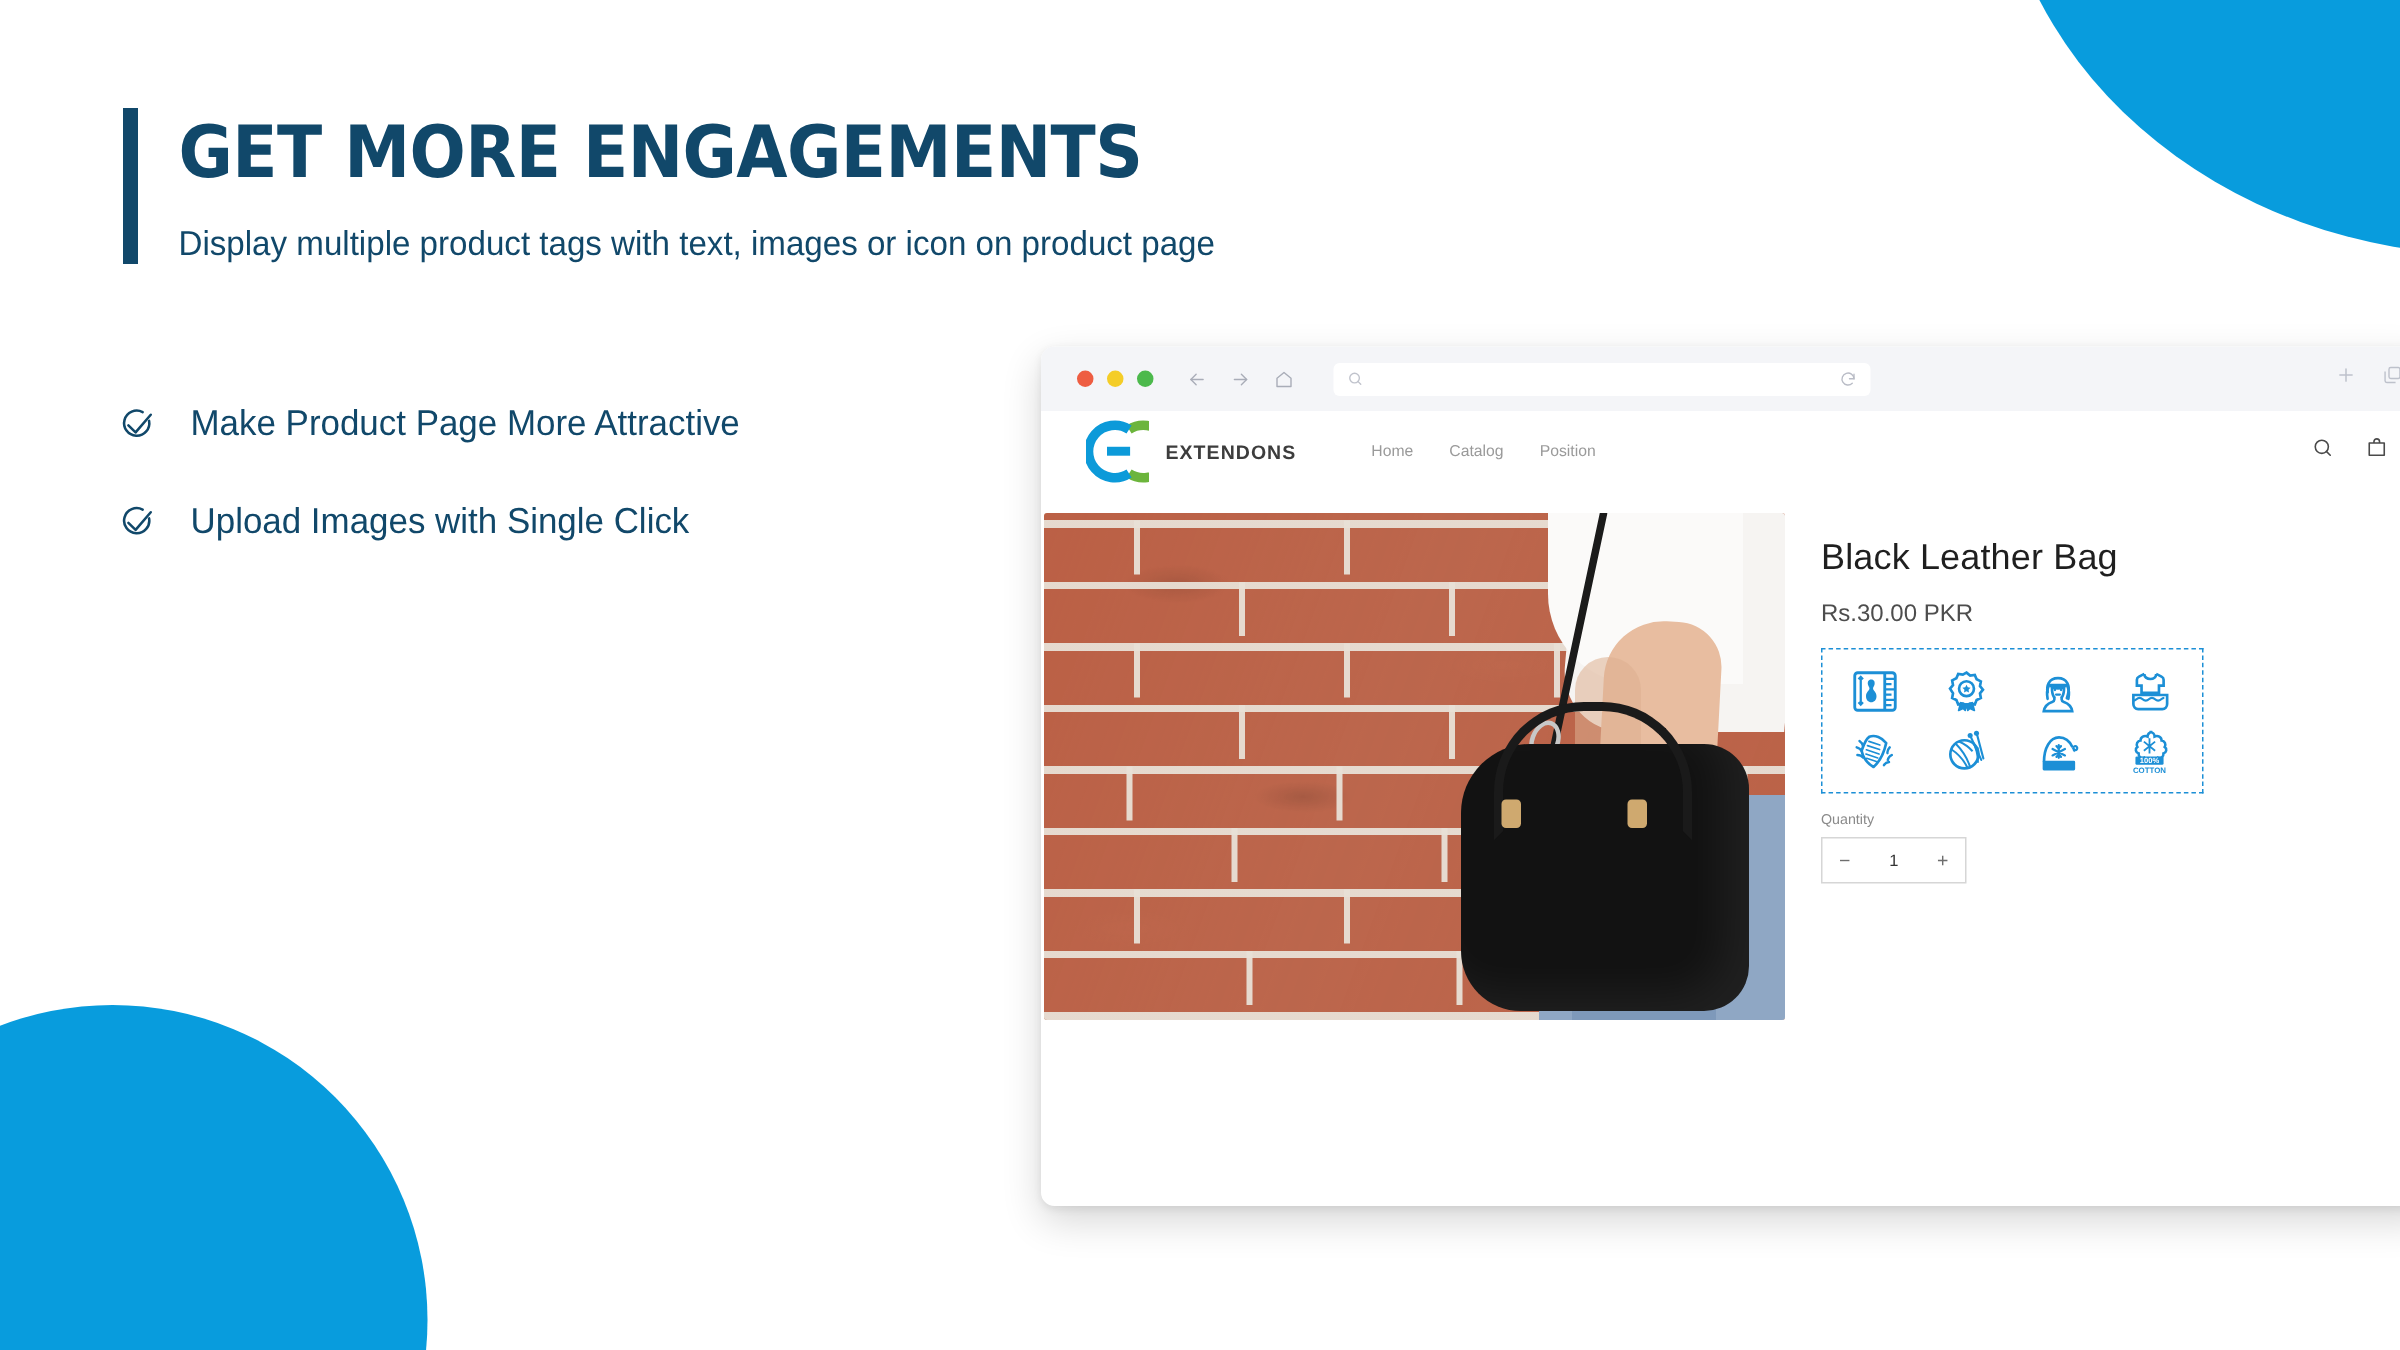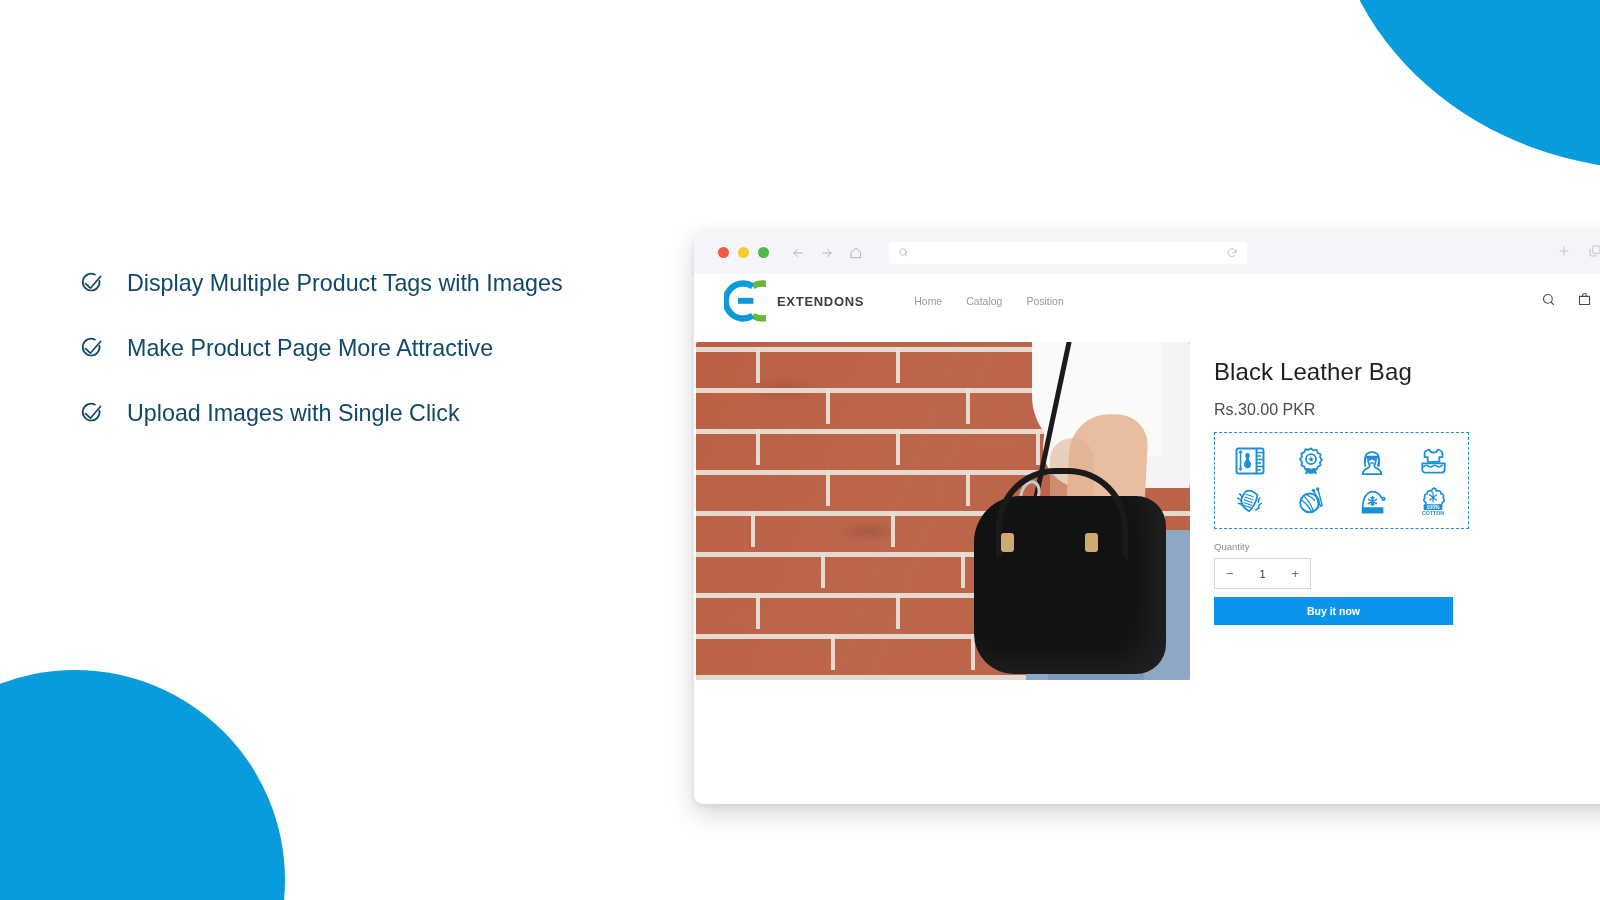--- a/index.html
+++ b/index.html
@@ -155,32 +155,30 @@
   .ring{position:absolute;right:150px;bottom:172px;width:14px;height:22px;border:3px solid #c8c8c8;border-radius:50%;transform:rotate(20deg);}
 </style>
 </head>
 <body>
 
 <div class="stage">
 
   <div class="blob-tr2"></div>
   <div class="blob-bl"></div>
 
+  <div class="headline-wrap">
+    <div class="accent-bar"></div>
+    <div class="headline-txt">
+      <h1 class="title">GET MORE ENGAGEMENTS</h1>
+      <p class="subtitle">Display multiple product tags with text, images or icon on product page</p>
+    </div>
+  </div>
 
   <div class="bullets">
 
-    <div class="bullet">
-      <span class="b-ico">
-        <svg viewBox="0 0 24 24" fill="none" stroke="currentColor" stroke-width="1.7">
-          <path d="M20.5 5.5 L10.4 17.2 L5.6 12.6" stroke-linecap="round" stroke-linejoin="round"></path>
-          <path d="M19.4 9.6a8.4 8.4 0 1 1-4.3-5.9" stroke-linecap="round"></path>
-        </svg>
-      </span>
-      <span class="b-txt">Display Multiple Product Tags with Images</span>
-    </div>
 
 
     <div class="bullet">
       <span class="b-ico">
         <svg viewBox="0 0 24 24" fill="none" stroke="currentColor" stroke-width="1.7">
           <path d="M20.5 5.5 L10.4 17.2 L5.6 12.6" stroke-linecap="round" stroke-linejoin="round"></path>
           <path d="M19.4 9.6a8.4 8.4 0 1 1-4.3-5.9" stroke-linecap="round"></path>
         </svg>
       </span>
       <span class="b-txt">Make Product Page More Attractive</span>
@@ -437,19 +435,18 @@
 
         </div>
 
         <div class="qty-label">Quantity</div>
         <div class="stepper">
           <span class="s-btn">−</span>
           <span class="s-val">1</span>
           <span class="s-btn">+</span>
         </div>
 
-        <div class="btn-buy">Buy it now</div>
       </div>
 
     </div>
   </div>
 
 </div>
 
 </body></html>

